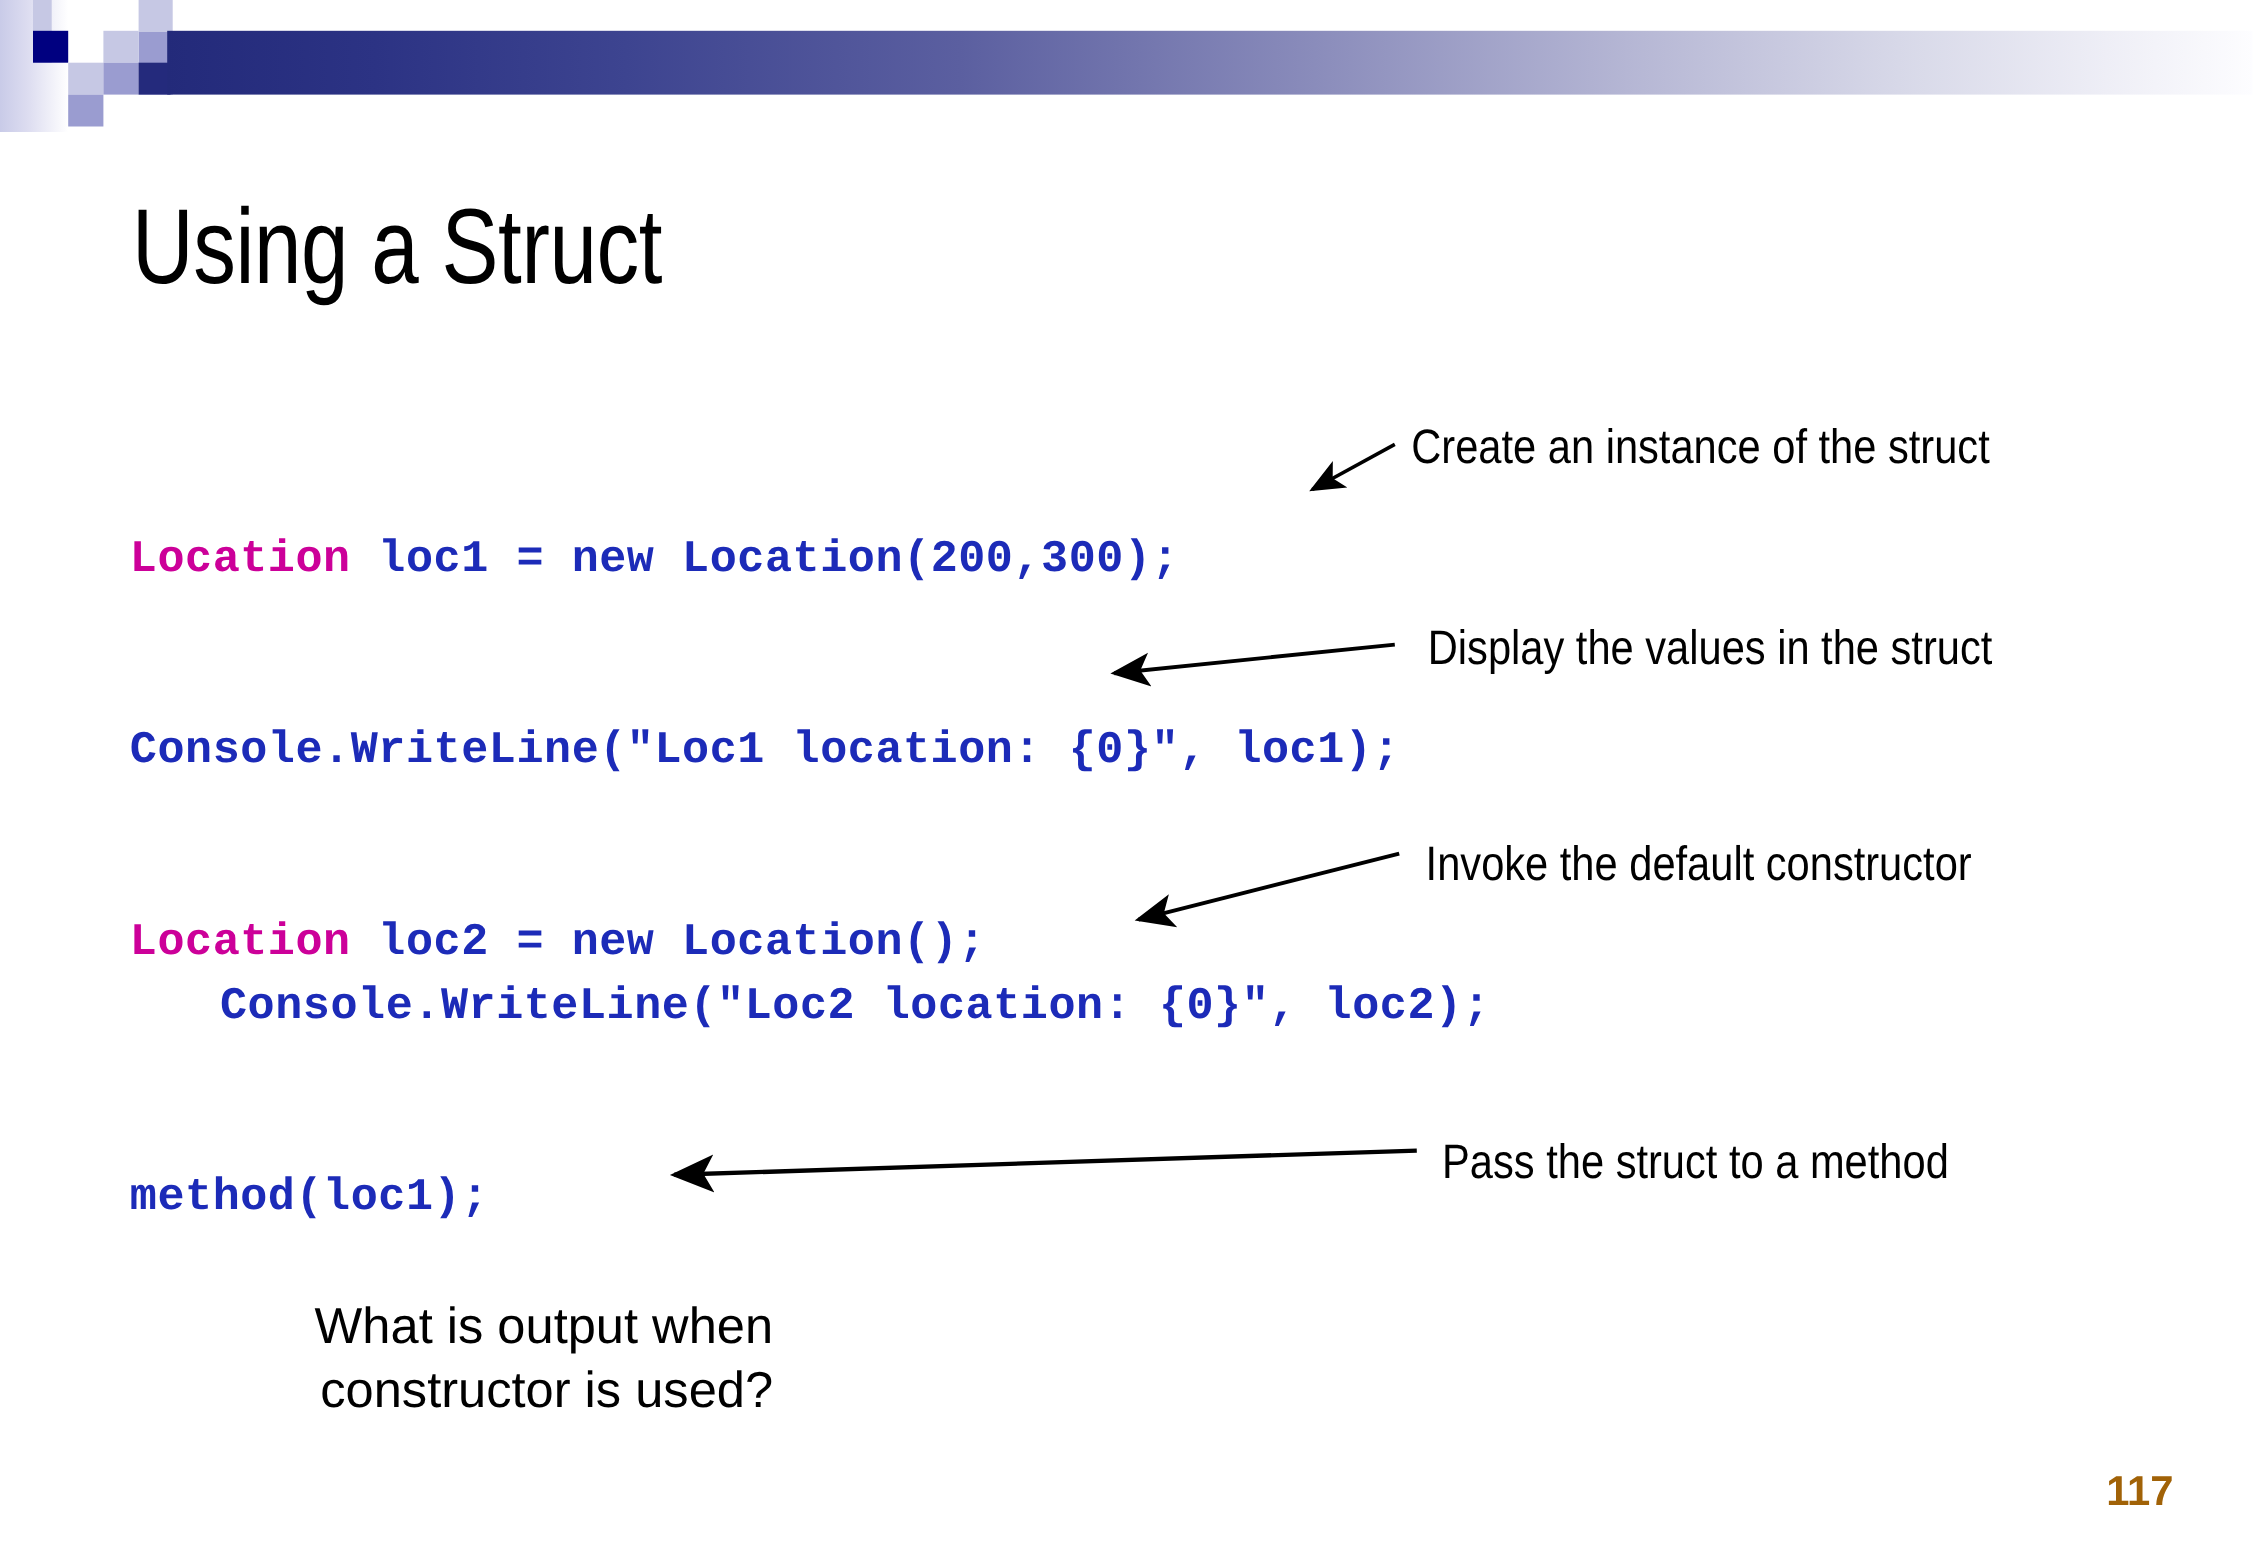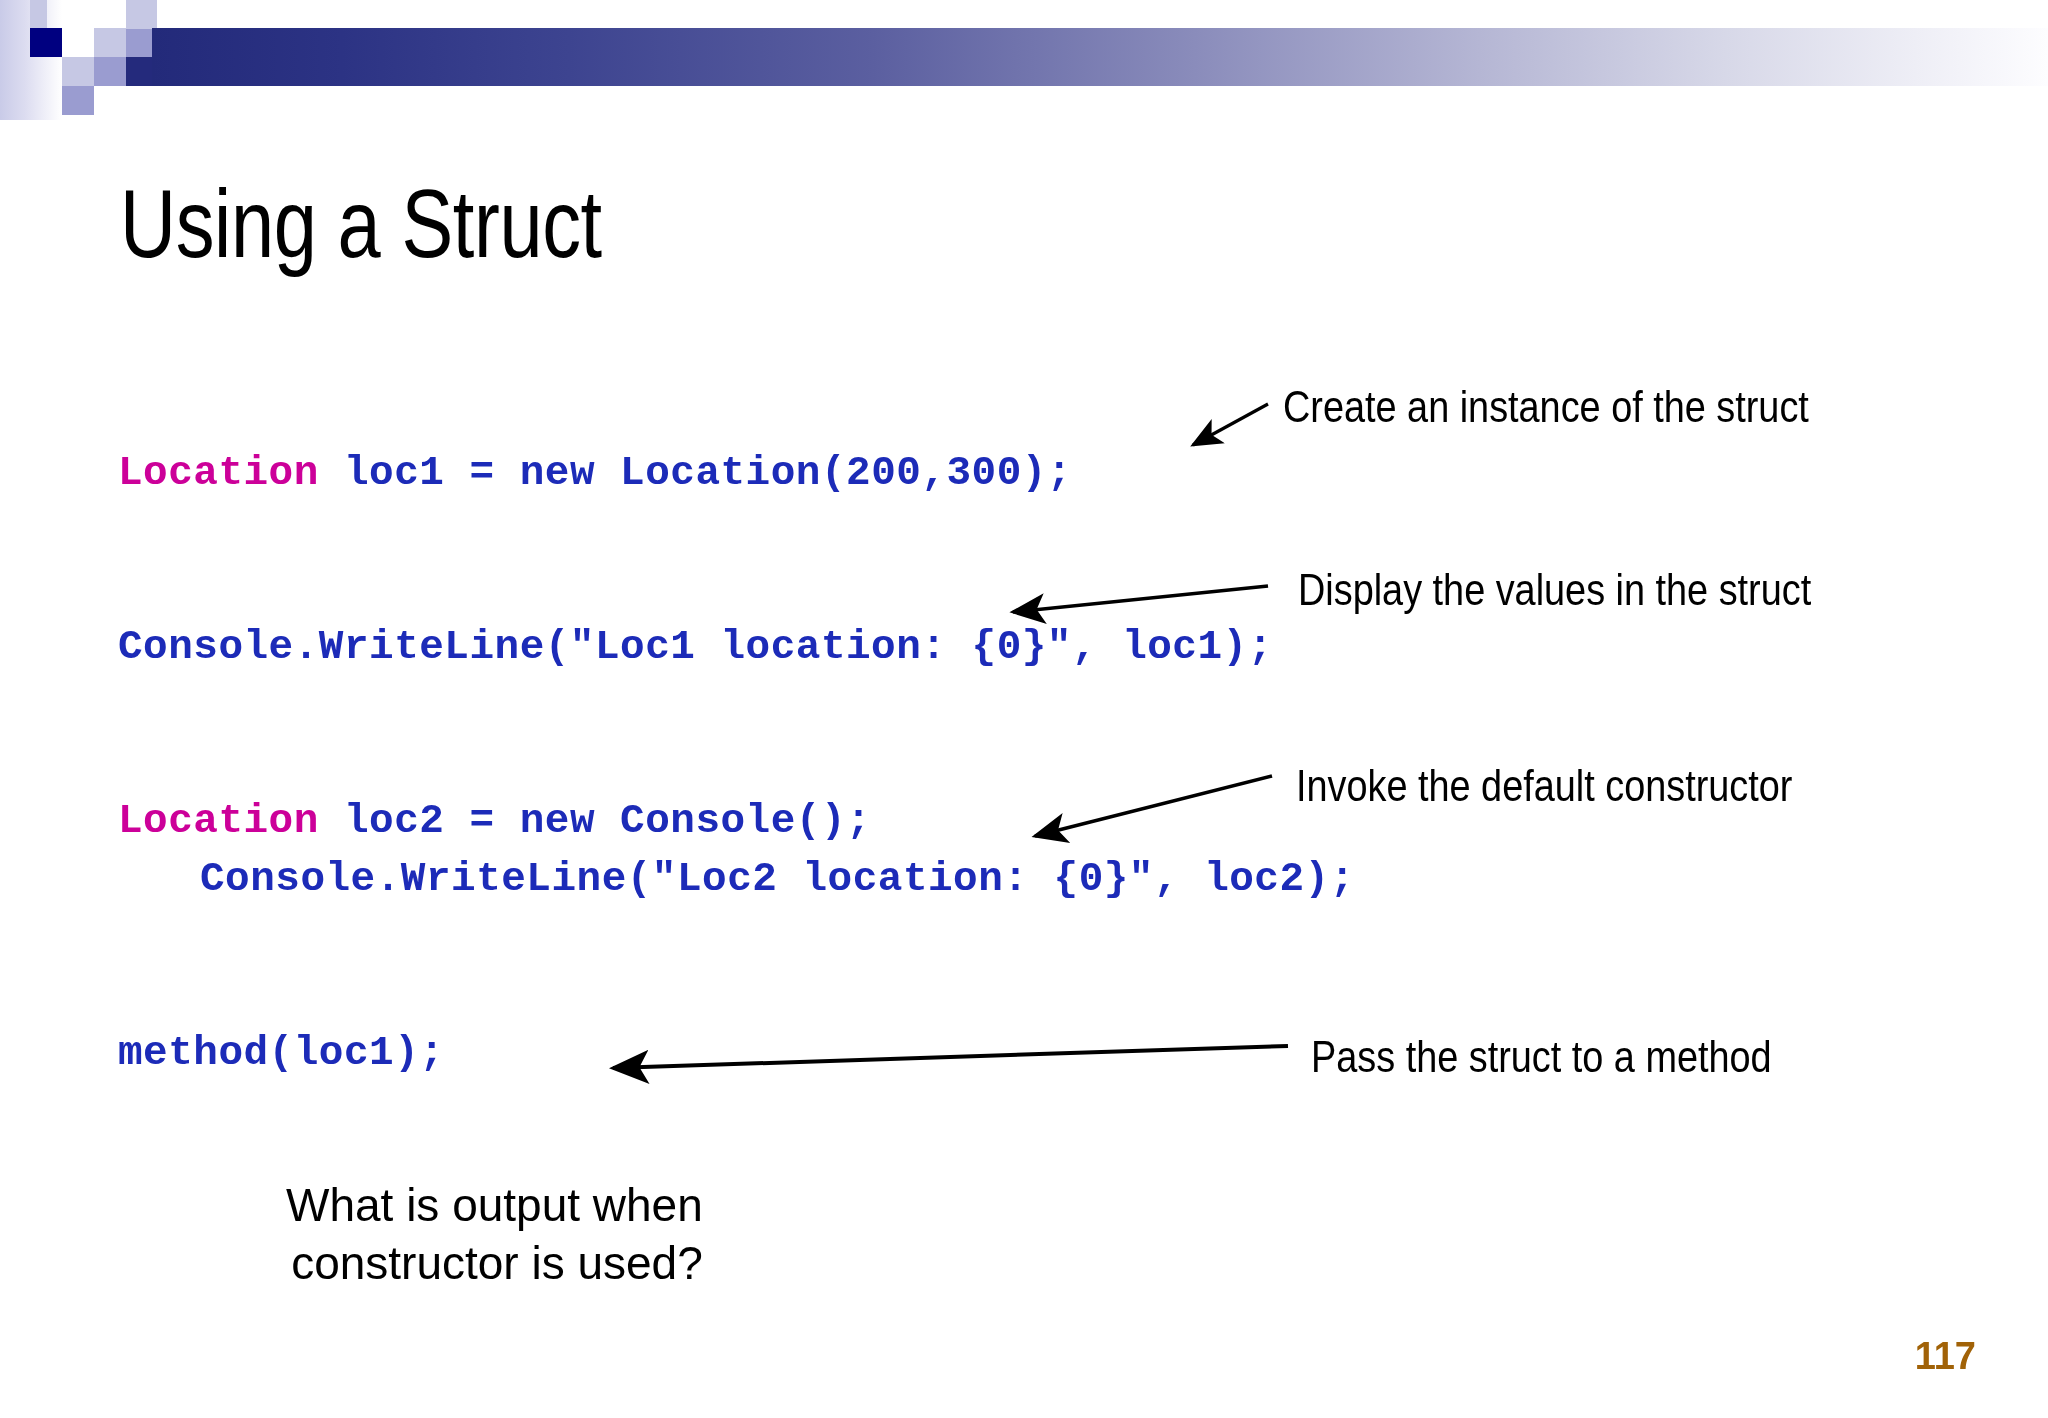--- a/index.html
+++ b/index.html
@@ -60,20 +60,21 @@
 
   
   .code {
     position: absolute;
     font-family: "Liberation Mono", "DejaVu Sans Mono", monospace;
     font-weight: bold;
     font-size: 41px;
     color: #1c2bb8;
     white-space: pre;
     letter-spacing: 0.5px;
+    margin-top: 36px;
   }
   .code .kw-type { color: #cc0099; }
 
   .code-1 { left: 118px; top: 450px; }
   .code-2 { left: 118px; top: 624px; }
   .code-3 { left: 118px; top: 798px; }
   .code-4 { left: 200px; top: 856px; }
   .code-5 { left: 118px; top: 1030px; }
 
   
@@ -141,21 +142,21 @@
 
     <div class="deco-bar"></div>
   </div>
 
   <div class="title">Using a Struct</div>
 
   <div class="code code-1"><span class="kw-type">Location</span><span> loc1 = new Location(200,300);</span></div>
 
   <div class="code code-2"><span>Console.WriteLine("Loc1 location: {0}", loc1);</span></div>
 
-  <div class="code code-3"><span class="kw-type">Location</span><span> loc2 = new Console();</span></div>
+  <div class="code code-3"><span class="kw-type">Location</span><span> loc2 = new Location();</span></div>
 
   <div class="code code-4"><span>Console.WriteLine("Loc2 location: {0}", loc2);</span></div>
 
   <div class="code code-5"><span>method(loc1);</span></div>
 
   <div class="note note-1">Create an instance of the struct</div>
   <div class="note note-2">Display the values in the struct</div>
   <div class="note note-3">Invoke the default constructor</div>
   <div class="note note-4">Pass the struct to a method</div>
 

